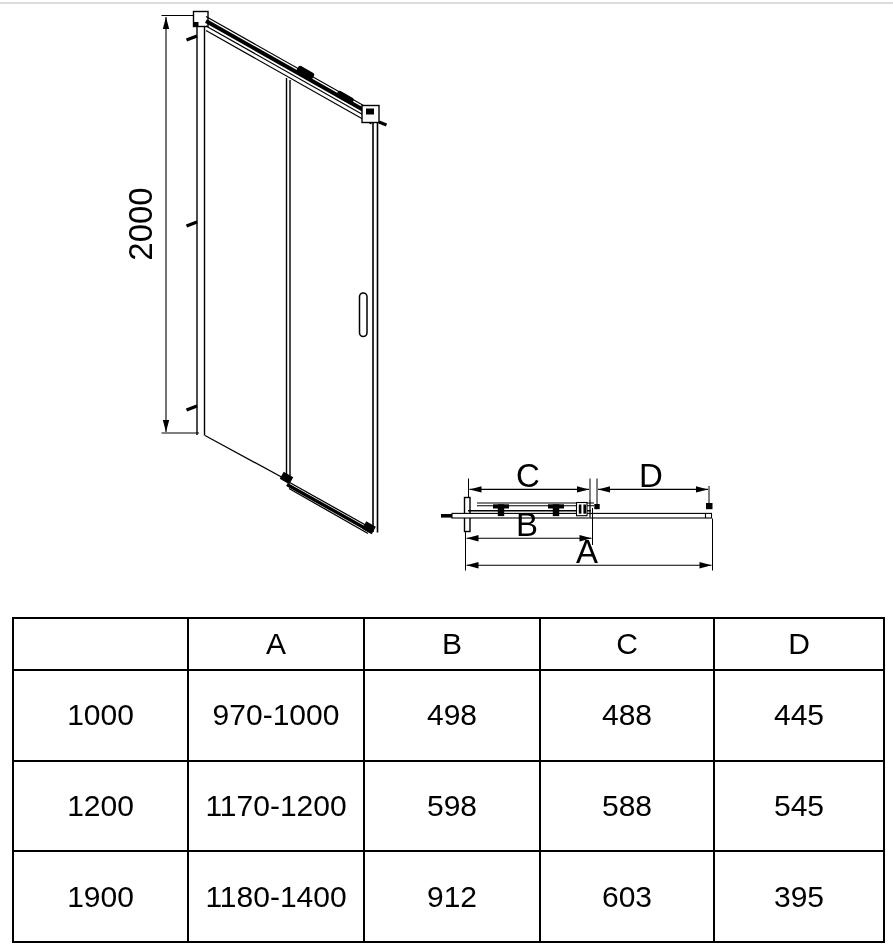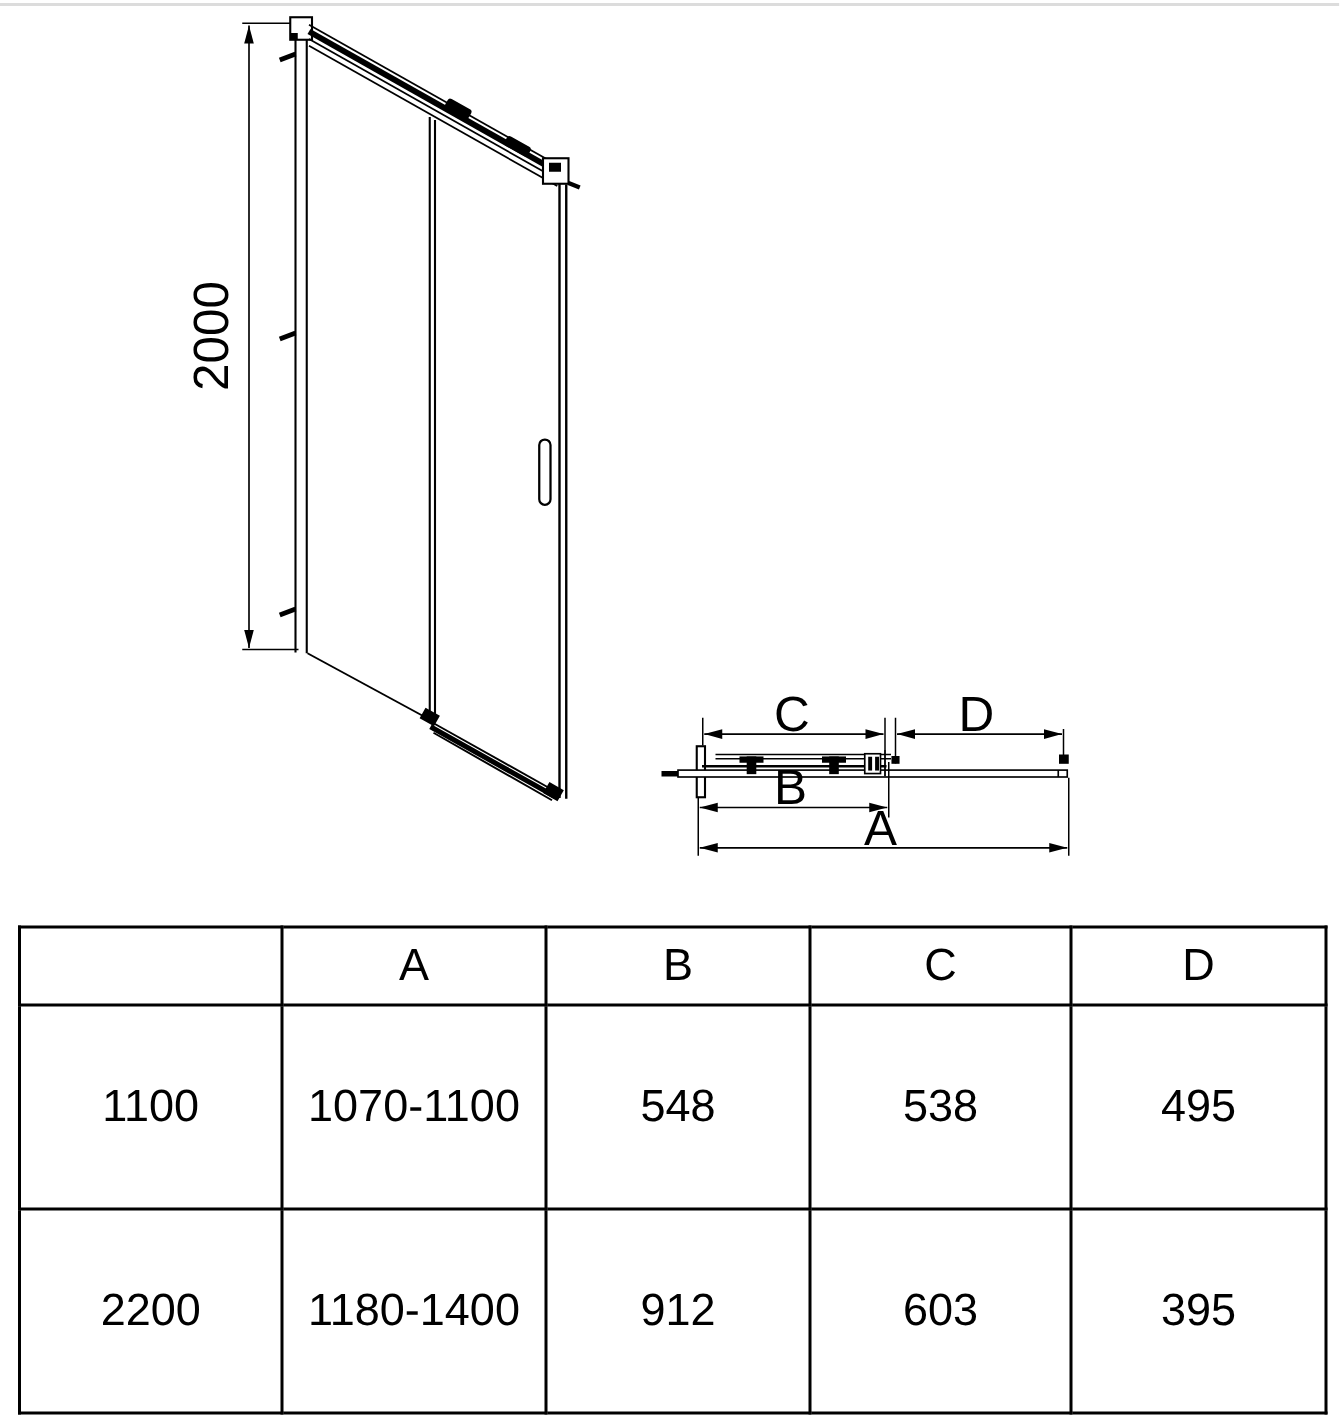--- a/index.html
+++ b/index.html
@@ -181,28 +181,35 @@
       <tr>
         <th></th>
         <th>A</th>
         <th>B</th>
         <th>C</th>
         <th>D</th>
       </tr>
     </thead>
     <tbody>
       <tr>
-        <td>1100</td>
-        <td>1070-1100</td>
-        <td>548</td>
-        <td>538</td>
-        <td>495</td>
-      </tr>
-      <tr>
-        <td>2200</td>
+        <td>1000</td>
+        <td>970-1000</td>
+        <td>498</td>
+        <td>488</td>
+        <td>445</td>
+      </tr>
+      <tr>
+        <td>1200</td>
+        <td>1170-1200</td>
+        <td>598</td>
+        <td>588</td>
+        <td>545</td>
+      </tr>
+      <tr>
+        <td>1900</td>
         <td>1180-1400</td>
         <td>912</td>
         <td>603</td>
         <td>395</td>
       </tr>
     </tbody>
   </table>
 
 </div>
 

